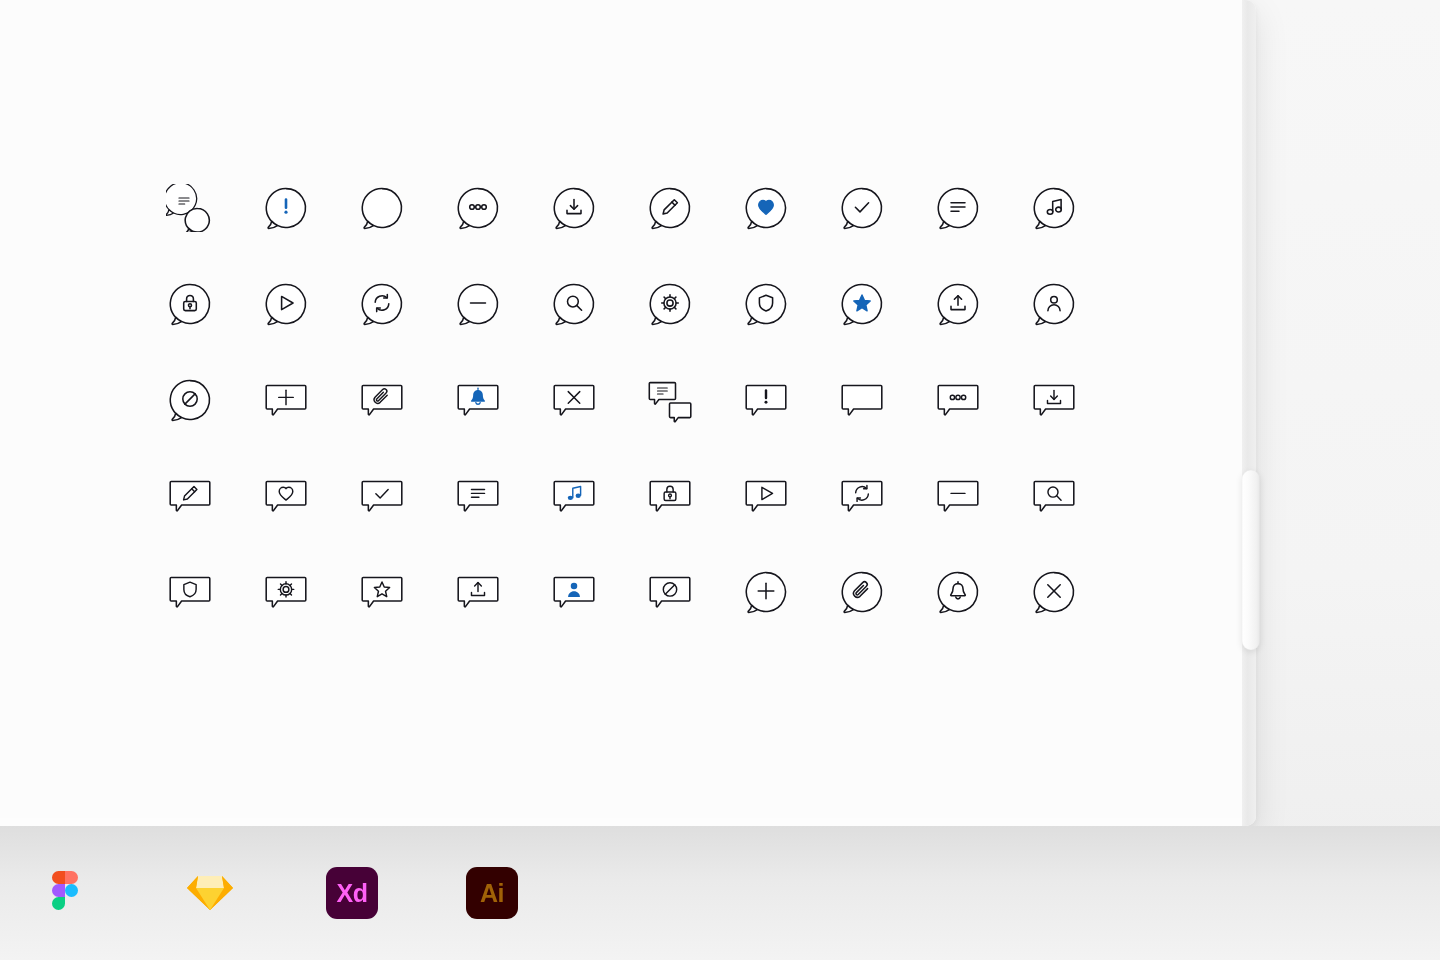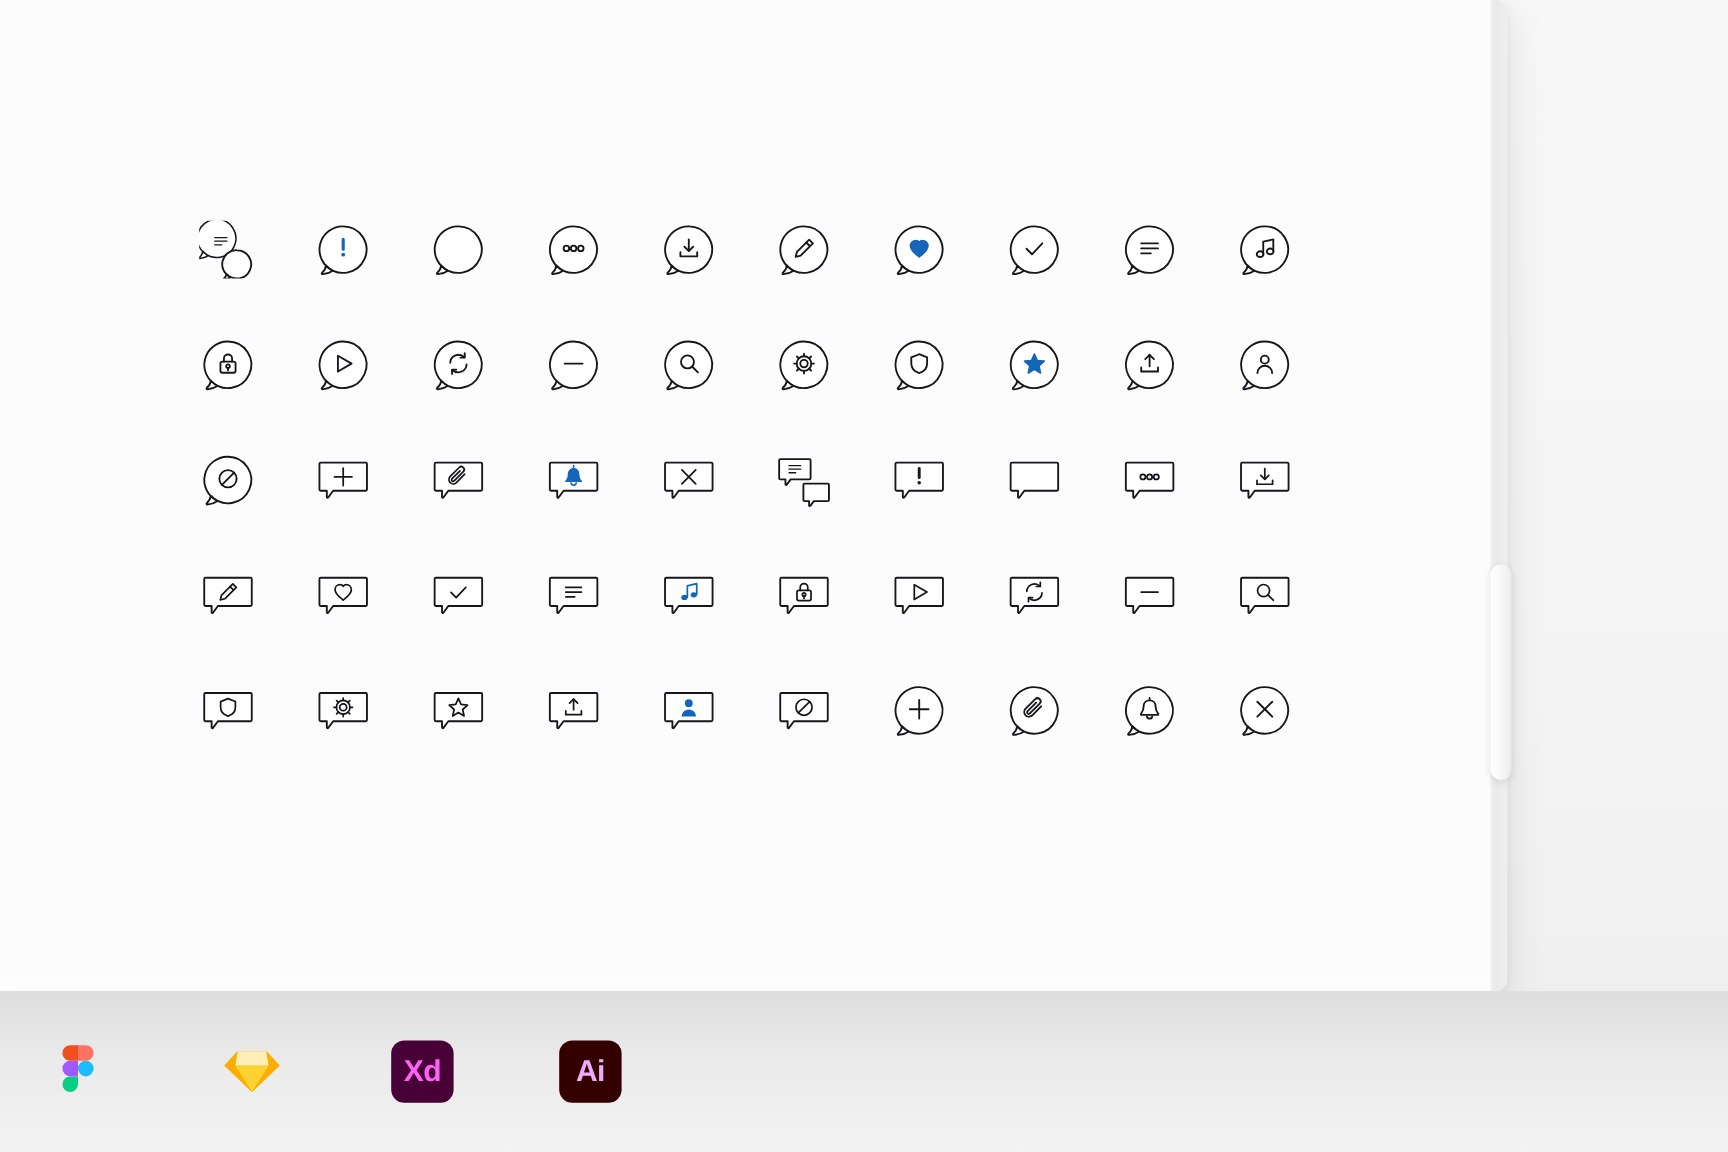--- a/index.html
+++ b/index.html
@@ -66,21 +66,21 @@
     padding-left:38px; gap:88px;
   }
   .app-icon { width:56px; height:56px; display:block; }
 
   
   .tile { width:52px; height:52px; border-radius:11px;
           display:flex; align-items:center; justify-content:center;
           font-weight:bold; font-size:25px; letter-spacing:-0.5px;
           font-family:"Liberation Sans", sans-serif; }
   .tile-xd { background:#470137; color:#ff61f6; }
-  .tile-ai { background:#330000; color:#f0abfc; }
+  .tile-ai { background:#330000; color:#a16207; }
 </style>
 </head>
 <body>
 
 <div id="scene">
 
   <div id="device">
     <div id="device-screen">
       <div id="icon-grid">
           <div class="icon-cell" title="Two round chat bubbles with text lines">

